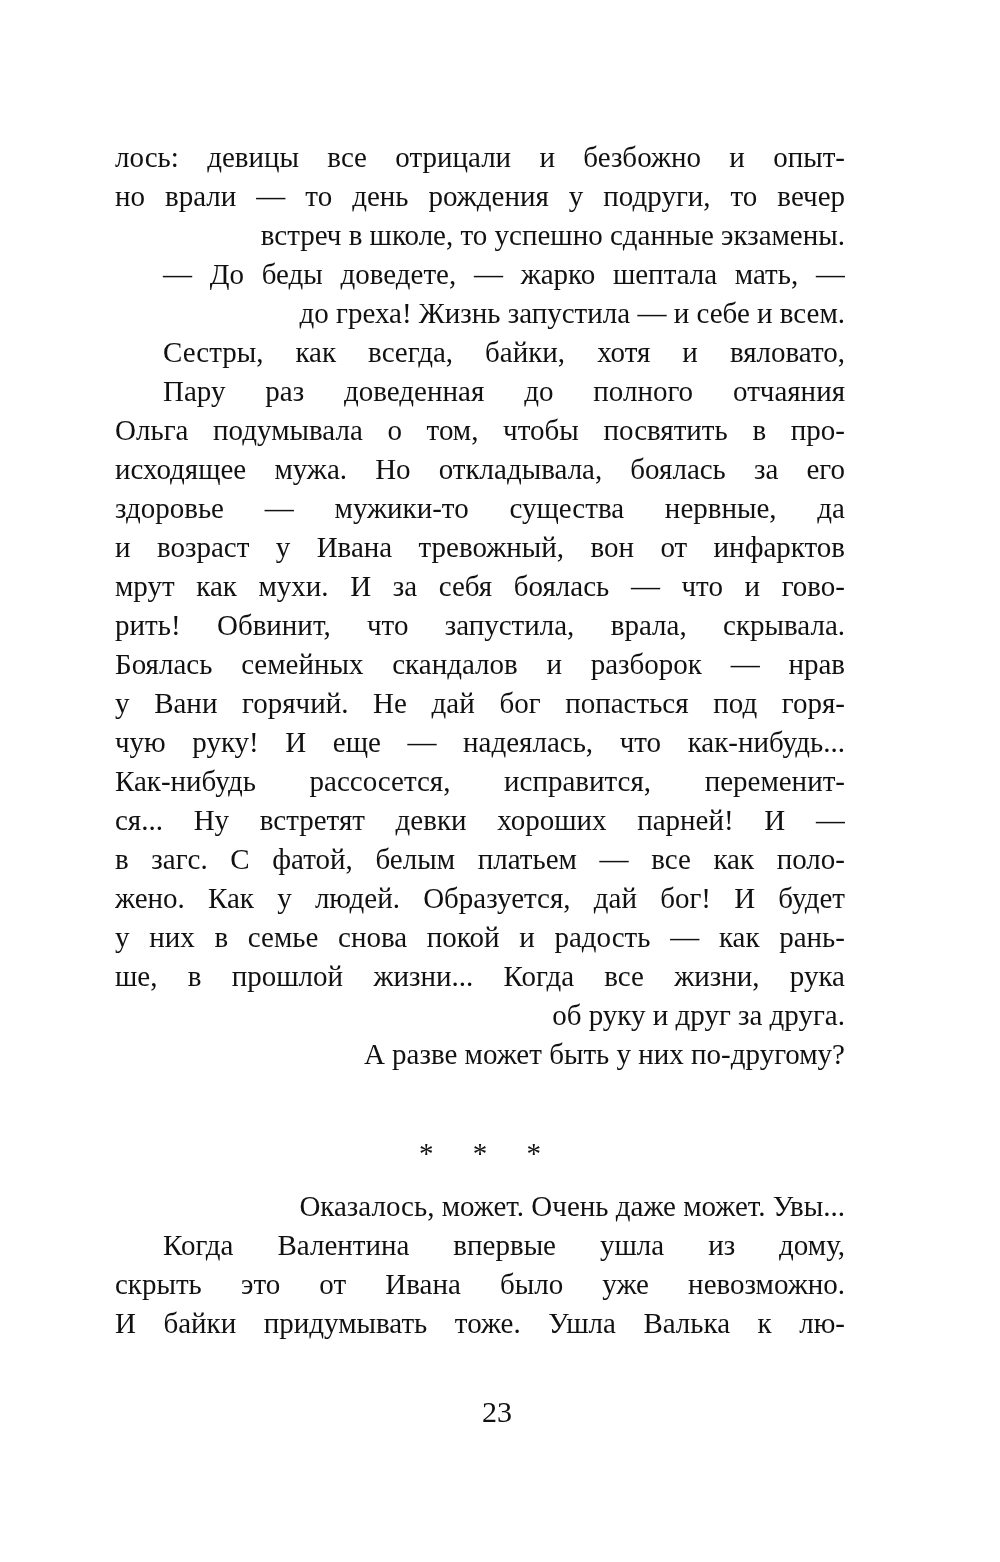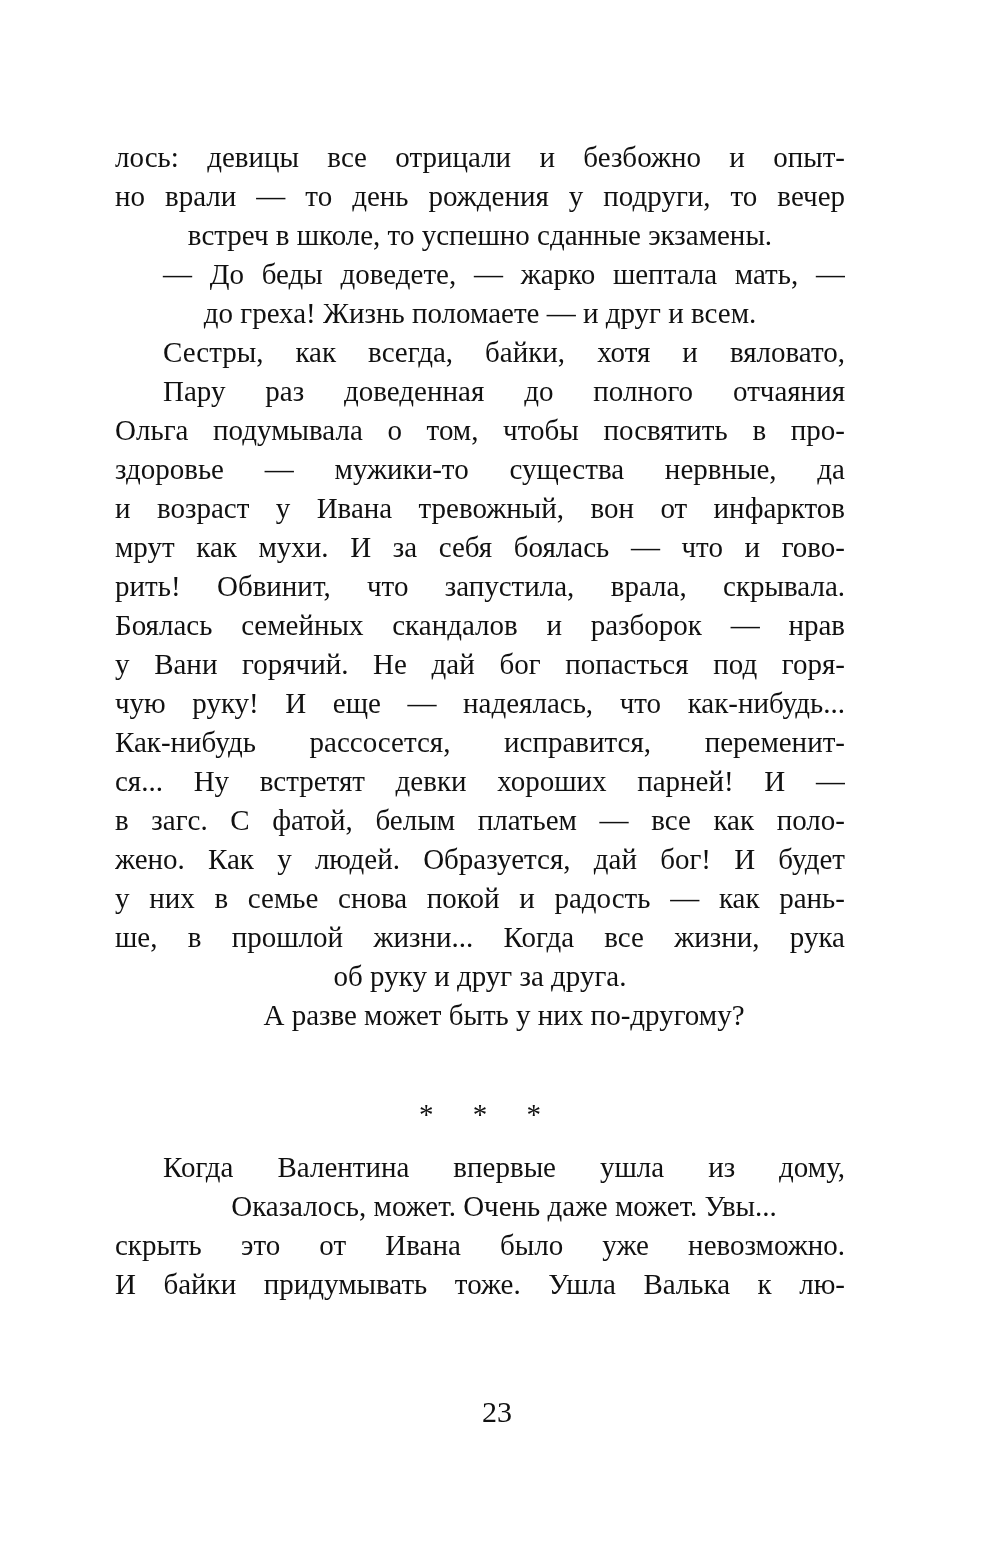--- a/index.html
+++ b/index.html
@@ -24,21 +24,21 @@
     position: absolute;
     left: 115px;
     top: 138px;
     width: 730px;
     font-size: 29px;
   }
   .line {
     height: 39px;
     line-height: 39px;
     overflow: hidden;
-    text-align: center;
+    text-align: right;
     white-space: normal;
   }
   .line.j {
     text-align: justify;
     text-align-last: justify;
   }
   .line.ind {
     padding-left: 48px;
     font-family: Liberation Serif, serif;
   }
@@ -64,39 +64,40 @@
 </style>
 </head>
 <body style="background: rgb(255, 255, 255); color: rgb(17, 17, 17);">
 
 <div class="book-page">
   <div class="page-text">
       <div class="line j">лось: девицы все отрицали и безбожно и опыт-</div>
       <div class="line j">но врали — то день рождения у подруги, то вечер</div>
       <div class="line">встреч в школе, то успешно сданные экзамены.</div>
       <div class="line j ind">— До беды доведете, — жарко шептала мать, —</div>
-      <div class="line">до греха! Жизнь поломаете — и друг и всем.</div>
+      <div class="line">до греха! Жизнь запустила — и себе и всем.</div>
       <div class="line j ind">Сестры, как всегда, байки, хотя и вяловато,</div>
       <div class="line j ind">Пару раз доведенная до полного отчаяния</div>
       <div class="line j">Ольга подумывала о том, чтобы посвятить в про-</div>
+      <div class="line j">исходящее мужа. Но откладывала, боялась за его</div>
       <div class="line j">здоровье — мужики-то существа нервные, да</div>
       <div class="line j">и возраст у Ивана тревожный, вон от инфарктов</div>
       <div class="line j">мрут как мухи. И за себя боялась — что и гово-</div>
       <div class="line j">рить! Обвинит, что запустила, врала, скрывала.</div>
       <div class="line j">Боялась семейных скандалов и разборок — нрав</div>
       <div class="line j">у Вани горячий. Не дай бог попасться под горя-</div>
       <div class="line j">чую руку! И еще — надеялась, что как-нибудь...</div>
       <div class="line j">Как-нибудь рассосется, исправится, переменит-</div>
       <div class="line j">ся... Ну встретят девки хороших парней! И —</div>
       <div class="line j">в загс. С фатой, белым платьем — все как поло-</div>
       <div class="line j">жено. Как у людей. Образуется, дай бог! И будет</div>
       <div class="line j">у них в семье снова покой и радость — как рань-</div>
       <div class="line j">ше, в прошлой жизни... Когда все жизни, рука</div>
       <div class="line">об руку и друг за друга.</div>
       <div class="line ind">А разве может быть у них по-другому?</div>
       <div class="separator">* * *</div>
+      <div class="line ind">Оказалось, может. Очень даже может. Увы...</div>
       <div class="line j ind">Когда Валентина впервые ушла из дому,</div>
-      <div class="line ind">Оказалось, может. Очень даже может. Увы...</div>
       <div class="line j">скрыть это от Ивана было уже невозможно.</div>
       <div class="line j">И байки придумывать тоже. Ушла Валька к лю-</div>
     </div>
   <div class="page-number">23</div>
 </div>
 
 </body></html>

